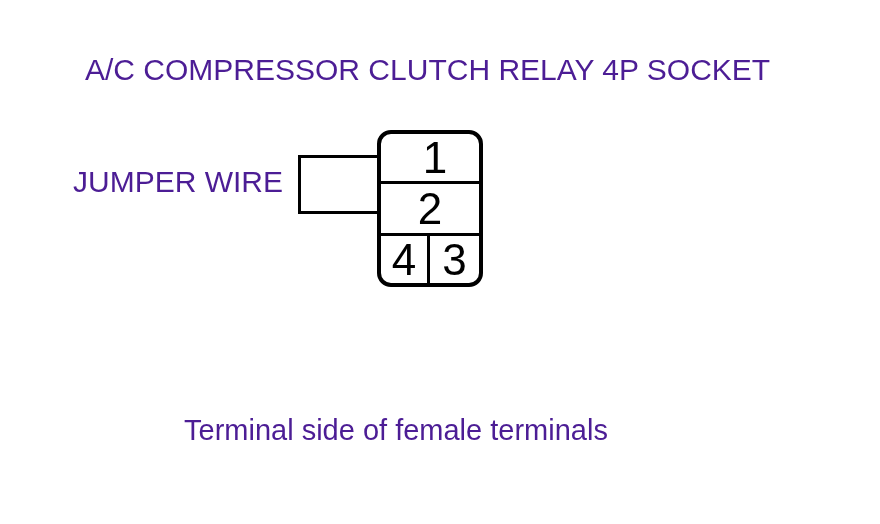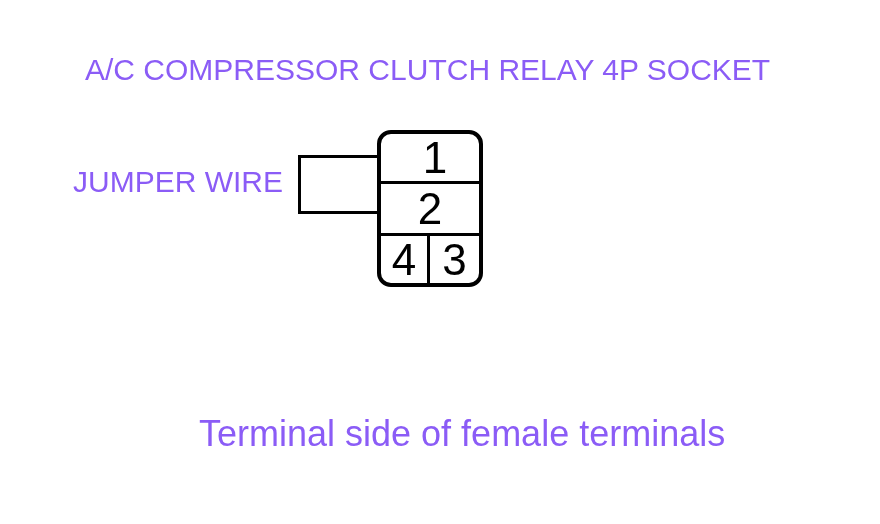--- a/index.html
+++ b/index.html
@@ -13,41 +13,41 @@
     height: 524px;
     background: #ffffff;
     overflow: hidden;
     font-family: "Liberation Sans", "DejaVu Sans", sans-serif;
     color: #000000;
   }
   .txt {
     position: absolute;
     white-space: nowrap;
     line-height: 1;
-    color: #8b5cf6;
+    color: #4c1d95;
   }
   #title {
     left: 85px;
     top: 55px;
     font-size: 30px;
   }
   #jumper-label {
     right: 597px;   
     top: 167px;
     font-size: 30px;
   }
   #wire-color-label {
     left: 228px;
     top: 231px;
     font-size: 30px;
   }
   #caption {
-    left: 199px;
+    left: 184px;
     top: 416px;
-    font-size: 36px;
+    font-size: 29px;
   }
   
   #jumper-rect {
     position: absolute;
     left: 298px;
     top: 155px;
     width: 79px;
     height: 59px;
     box-sizing: border-box;
     border: 3px solid #000000;

